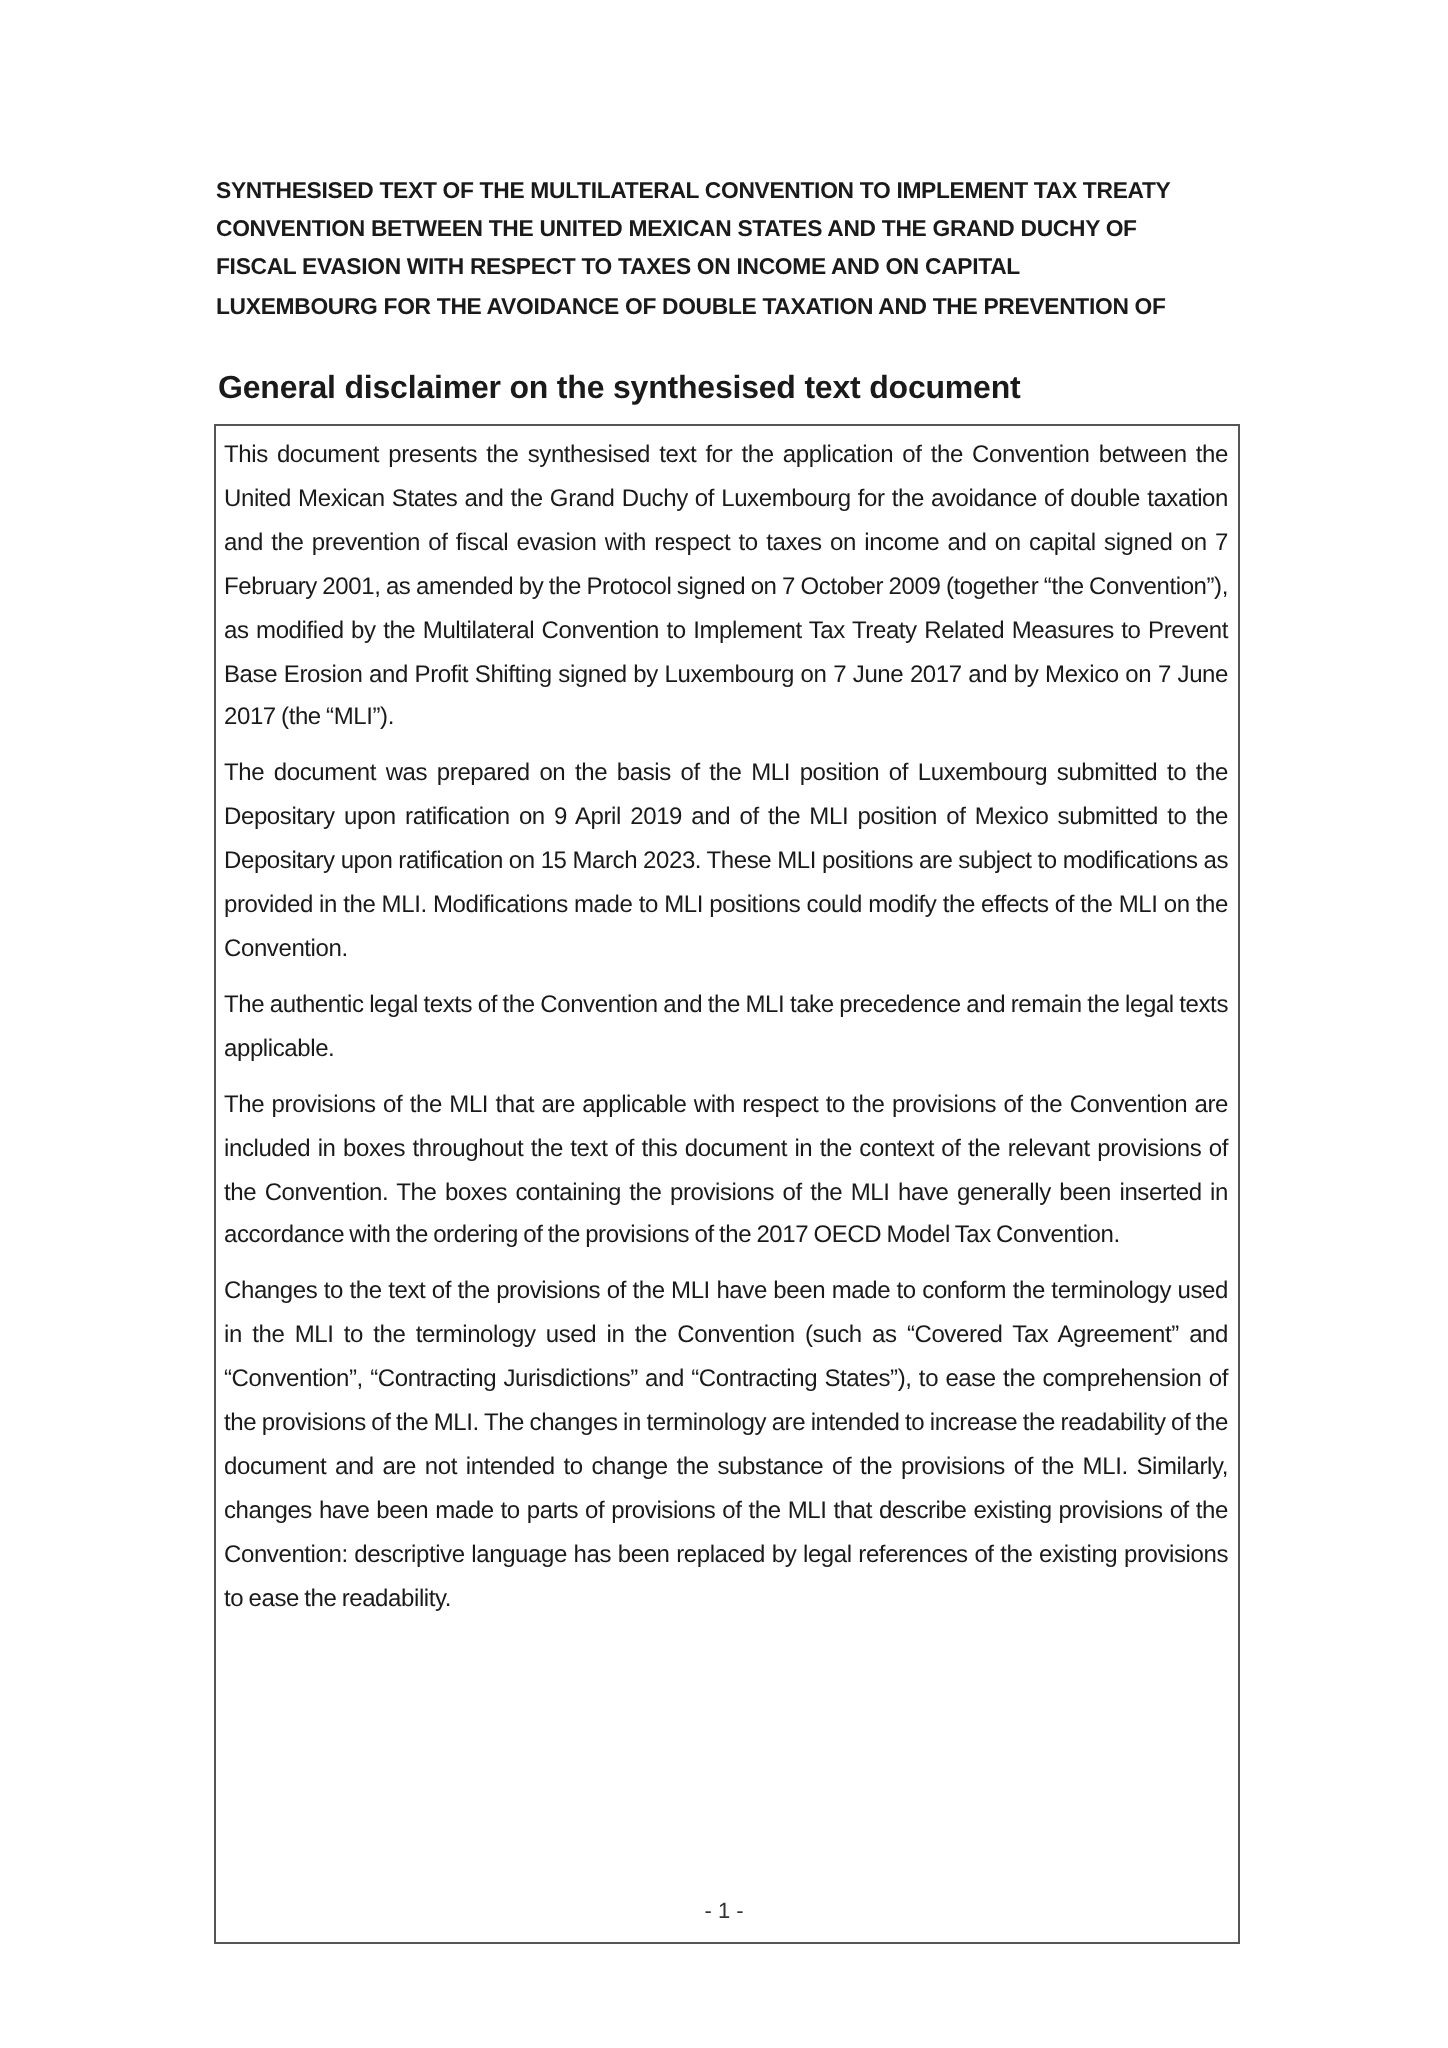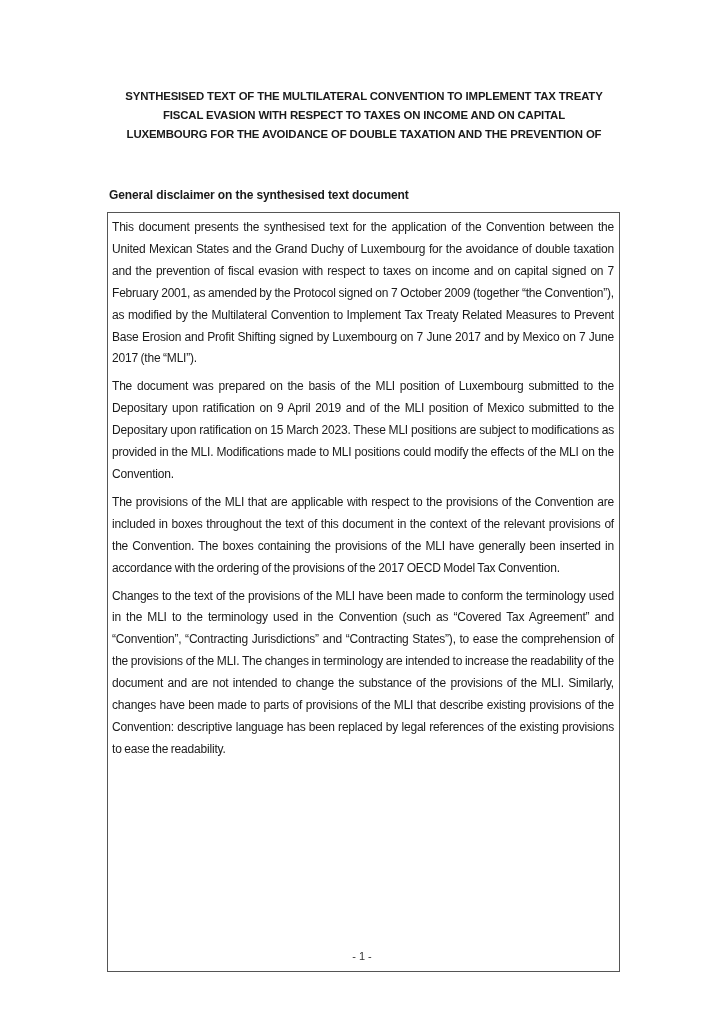--- a/index.html
+++ b/index.html
@@ -13,33 +13,33 @@
       position: relative;
       font-family: "Liberation Sans", sans-serif;
       color: #1a1a1a;
       overflow: hidden;
     }
     .title {
       position: absolute;
       left: 108px;
       top: 87px;
       width: 512px;
-      text-align: center;
+      text-align: left;
       font-weight: bold;
       font-size: 11.4px;
       line-height: 19.2px;
       letter-spacing: -0.15px;
     }
     .title .tline { display: block; white-space: nowrap; }
     .subheading {
       position: absolute;
       left: 109px;
       top: 187px;
       font-weight: bold;
-      font-size: 12px;
+      font-size: 16px;
       line-height: 16px;
       white-space: nowrap;
       letter-spacing: -0.1px;
     }
     .disclaimer-box {
       position: absolute;
       left: 107px;
       top: 212px;
       width: 513px;
       height: 760px;
@@ -63,26 +63,28 @@
       text-align: center;
       font-size: 11px;
       color: #333333;
     }
   </style>
 </head>
 <body>
 
 <div class="title">
   <span class="tline">SYNTHESISED TEXT OF THE MULTILATERAL CONVENTION TO IMPLEMENT TAX TREATY</span>
+  <span class="tline">CONVENTION BETWEEN THE UNITED MEXICAN STATES AND THE GRAND DUCHY OF</span>
   <span class="tline">FISCAL EVASION WITH RESPECT TO TAXES ON INCOME AND ON CAPITAL</span>
   <span class="tline">LUXEMBOURG FOR THE AVOIDANCE OF DOUBLE TAXATION AND THE PREVENTION OF</span>
 </div>
 
 <div class="subheading">General disclaimer on the synthesised text document</div>
 
 <div class="disclaimer-box">
   <p class="para">This document presents the synthesised text for the application of the Convention between the United Mexican States and the Grand Duchy of Luxembourg for the avoidance of double taxation and the prevention of fiscal evasion with respect to taxes on income and on capital signed on 7 February 2001, as amended by the Protocol signed on 7 October 2009 (together “the Convention”), as modified by the Multilateral Convention to Implement Tax Treaty Related Measures to Prevent Base Erosion and Profit Shifting signed by Luxembourg on 7 June 2017 and by Mexico on 7 June 2017 (the “MLI”).</p>
   <p class="para">The document was prepared on the basis of the MLI position of Luxembourg submitted to the Depositary upon ratification on 9 April 2019 and of the MLI position of Mexico submitted to the Depositary upon ratification on 15 March 2023. These MLI positions are subject to modifications as provided in the MLI. Modifications made to MLI positions could modify the effects of the MLI on the Convention.</p>
+  <p class="para">The authentic legal texts of the Convention and the MLI take precedence and remain the legal texts applicable.</p>
   <p class="para">The provisions of the MLI that are applicable with respect to the provisions of the Convention are included in boxes throughout the text of this document in the context of the relevant provisions of the Convention. The boxes containing the provisions of the MLI have generally been inserted in accordance with the ordering of the provisions of the 2017 OECD Model Tax Convention.</p>
   <p class="para">Changes to the text of the provisions of the MLI have been made to conform the terminology used in the MLI to the terminology used in the Convention (such as “Covered Tax Agreement” and “Convention”, “Contracting Jurisdictions” and “Contracting States”), to ease the comprehension of the provisions of the MLI. The changes in terminology are intended to increase the readability of the document and are not intended to change the substance of the provisions of the MLI. Similarly, changes have been made to parts of provisions of the MLI that describe existing provisions of the Convention: descriptive language has been replaced by legal references of the existing provisions to ease the readability.</p>
 </div>
 
 <div class="page-number">- 1 -</div>
 
 </body></html>

